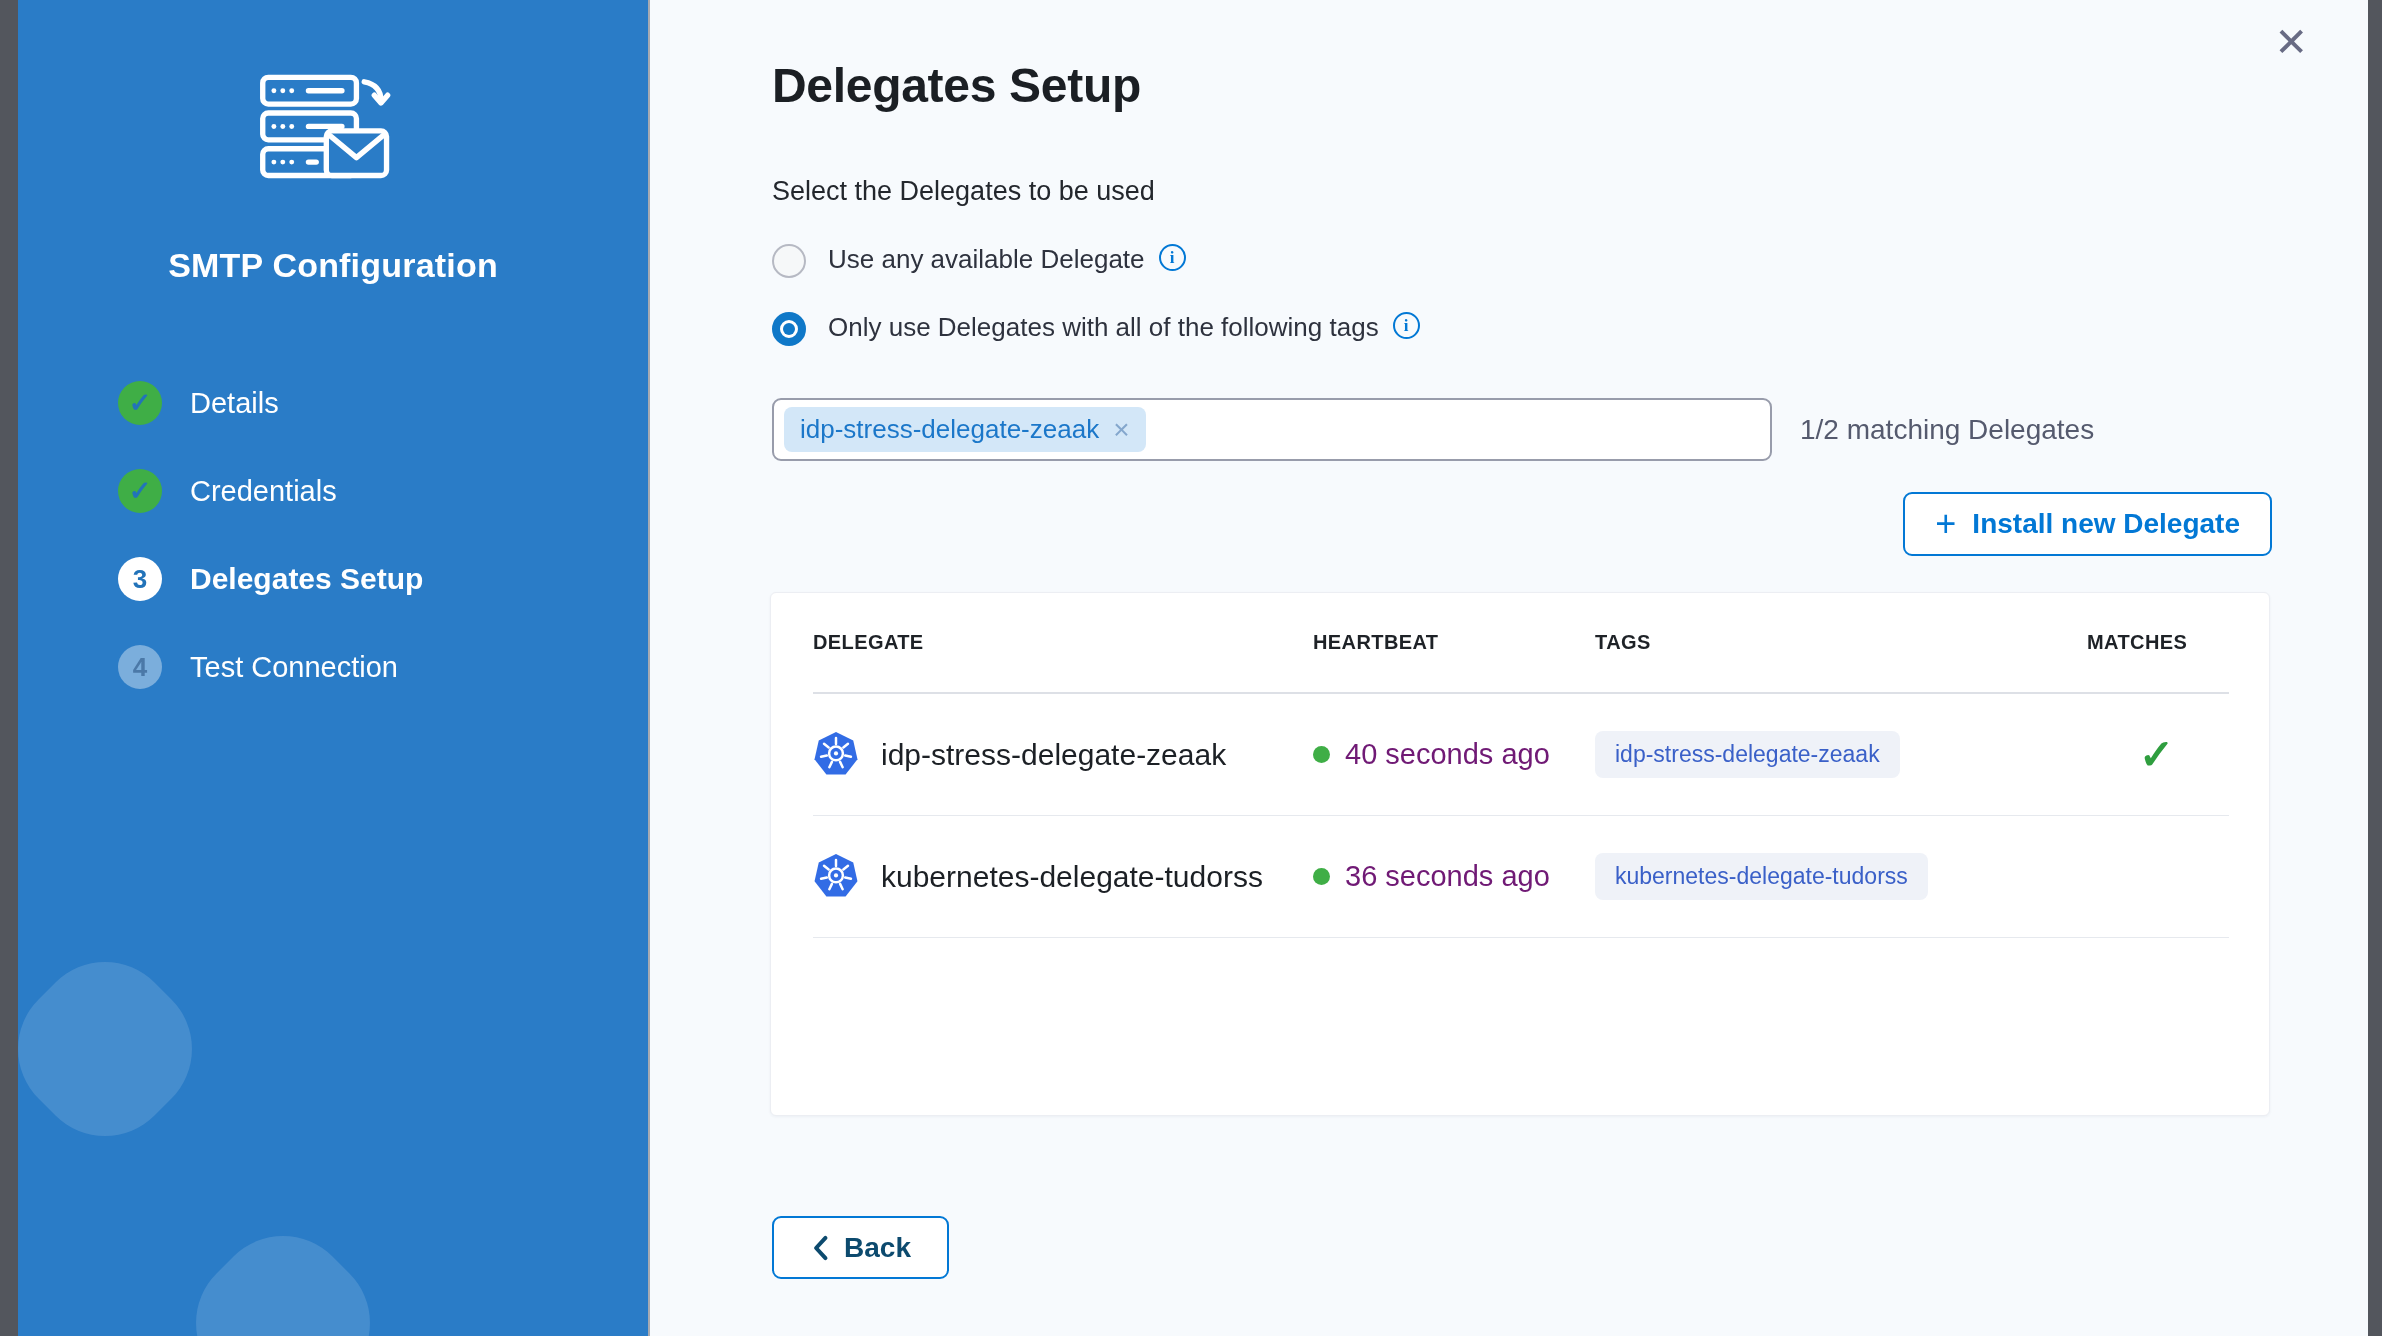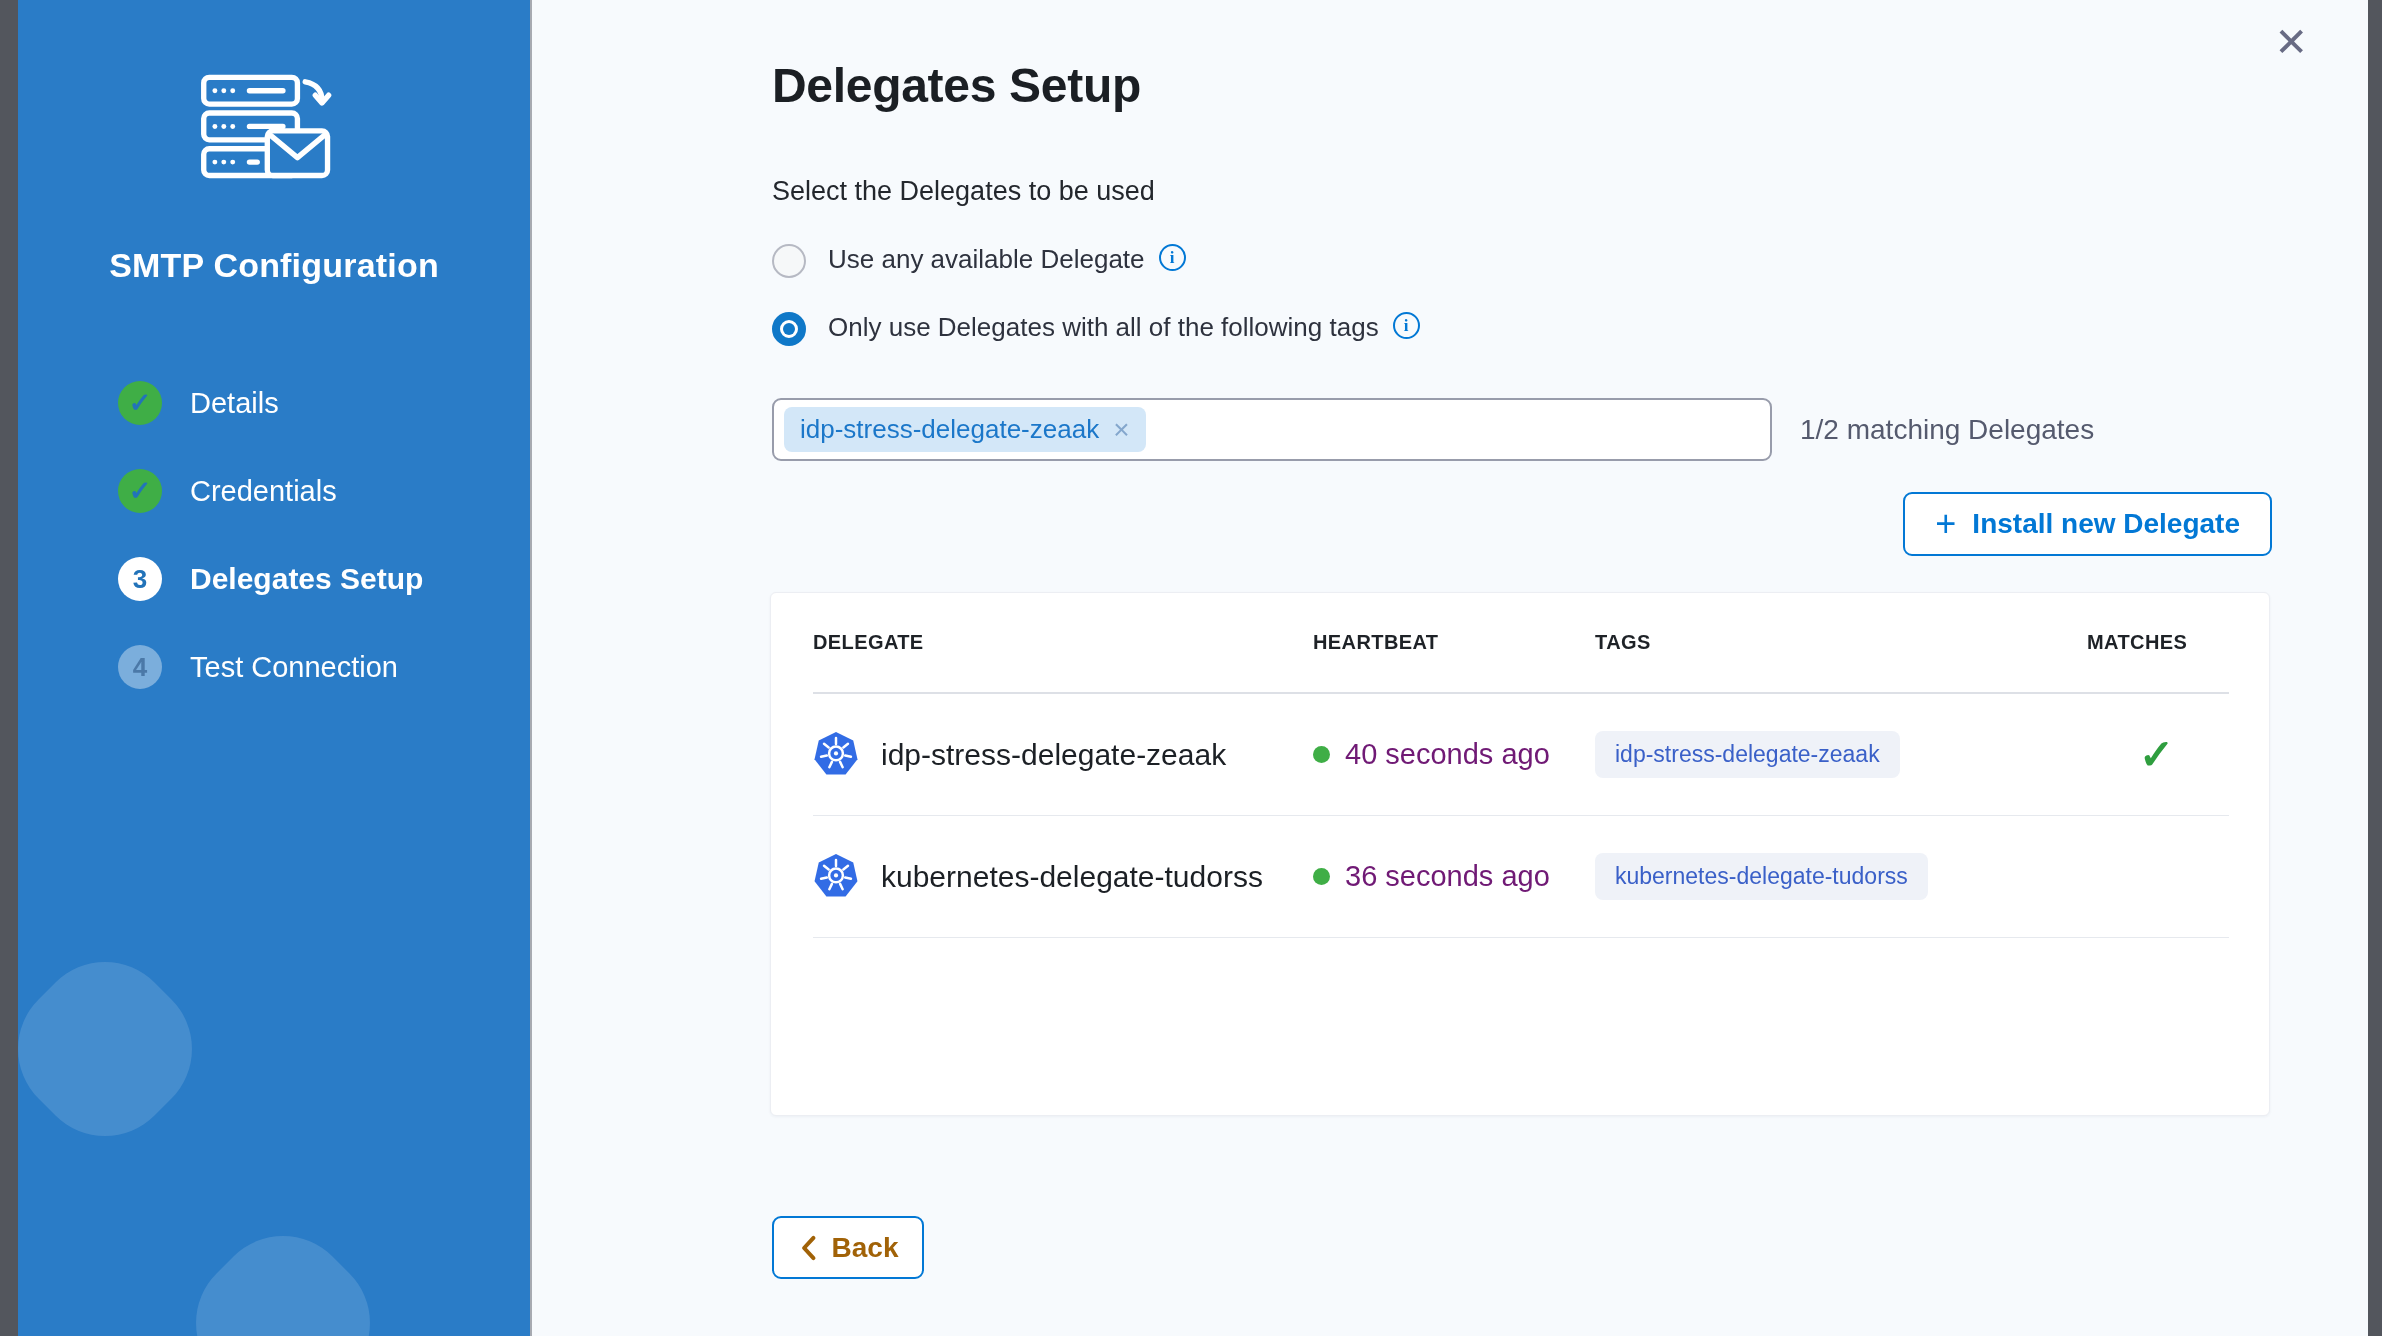--- a/index.html
+++ b/index.html
@@ -5,21 +5,21 @@
   * { margin:0; padding:0; box-sizing:border-box; }
   html,body { width:2382px; height:1336px; }
   body { font-family:"Liberation Sans", sans-serif; background:#f7fafd; }
   .stage { position:relative; width:2382px; height:1336px; overflow:hidden; background:#f7fafd; }
 
   .edge-strip { position:absolute; top:0; height:100%; background:#53565d; z-index:40; }
   .edge-strip.left { left:0; width:18px; }
   .edge-strip.right { right:0; width:14px; }
 
   
-  .sidebar { position:absolute; left:18px; top:0; width:514px; height:100%;
+  .sidebar { position:absolute; left:18px; top:0; width:632px; height:100%;
              background:#2a7cc7; border-right:2px solid #a7aab1; overflow:hidden; z-index:10; }
   .wm-ring { position:absolute; width:134px; height:134px; border:82px solid rgba(255,255,255,0.13);
              border-radius:70px; transform:rotate(45deg); }
   .wm-ring.r1 { left:5px;  top:967px; }
   .wm-ring.r2 { left:183px; top:1241px; }
 
   .sidebar-icon-wrap { margin:74px auto 0; width:150px; text-align:center; }
   .sidebar-title { margin-top:52px; text-align:center; color:#ffffff; font-size:34px; font-weight:700; letter-spacing:0.2px; }
 
   .steps { margin-top:96px; padding-left:100px; }
@@ -84,21 +84,21 @@
   .hb-text { font-size:29px; color:#701a75; }
   .row-tag { display:inline-block; background:#eff2f8; border-radius:8px; padding:10px 20px;
              font-size:23px; color:#3a60c8; }
   .cell-matches { padding-left:52px; }
   .match-check { font-size:42px; font-weight:700; color:#2f9e3f; line-height:1; }
 
   
   .footer-btns { position:absolute; left:112px; top:1216px; display:flex; }
   .btn { height:63px; border-radius:9px; display:flex; align-items:center; justify-content:center;
          font-size:28px; font-weight:700; cursor:pointer; }
-  .btn-back { width:152px; background:#ffffff; border:2px solid #0278d5; color:#a16207; margin-right:22px; }
+  .btn-back { width:177px; background:#ffffff; border:2px solid #0278d5; color:#0c4a6e; margin-right:22px; }
   .btn-save { width:402px; background:#0b73c6; border:2px solid #0b73c6; color:#ffffff;
               box-shadow:0 2px 5px rgba(10,80,150,0.3); }
   .chev { display:inline-flex; align-items:center; }
   .chev.left  { margin-right:14px; }
   .chev.right { margin-left:16px; }
 </style>
 </head>
 <body>
 
 <div class="stage">

